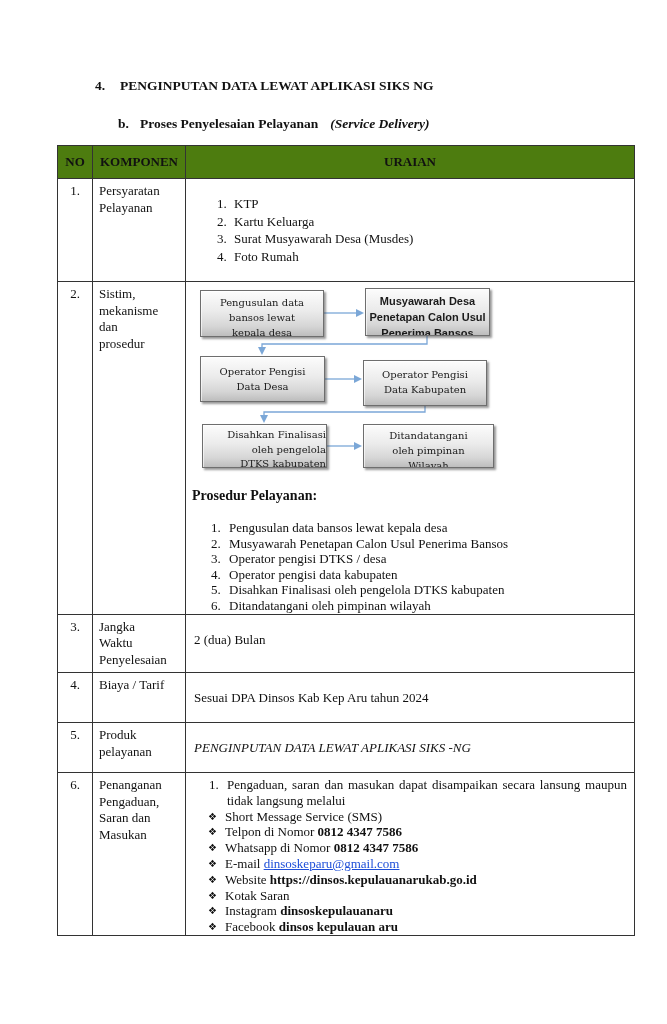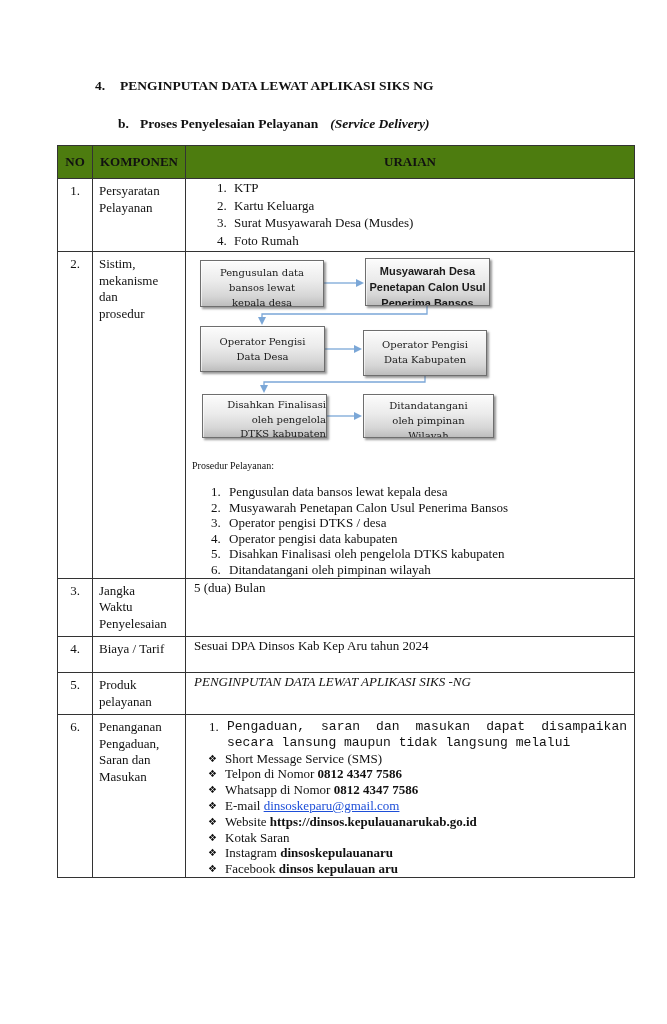--- a/index.html
+++ b/index.html
@@ -17,21 +17,21 @@
 
   
   table.main {
     position:absolute; left:57px; top:145px; width:577px;
     border-collapse:collapse; table-layout:fixed; font-size:13px;
   }
   table.main td, table.main th { border:1px solid #333; vertical-align:top; }
   th.hdr { background:#4d7c0f; font-weight:bold; text-align:center; font-size:13px; padding:8px 2px; height:33px; }
   td.no { text-align:center; padding-top:4px; font-size:13px; }
   td.komp { padding:4px 20px 4px 6px; line-height:16.5px; }
-  td.ur { padding:0 8px; line-height:17px; }
+  td.ur { padding:16px 8px; line-height:17px; }
 
   
   ol.plain { margin:0 0 0 0; padding-left:36px; }
   ol.plain li { padding-left:4px; line-height:17.5px; }
 
   
   td.ur-r2 { padding:0; }
   .flow { position:relative; height:205px; width:100%; }
   .flow svg.connectors { position:absolute; left:0; top:0; z-index:1; }
   .fbox {
@@ -45,32 +45,32 @@
   }
   .fbox.sans { font-family:"Liberation Sans", sans-serif; font-weight:bold; font-size:11px; line-height:16px; }
   .box1 { left:14px;  top:8px;   width:124px; height:47px; }
   .box2 { left:179px; top:6px;   width:125px; height:48px; }
   .box3 { left:14px;  top:74px;  width:125px; height:46px; padding-top:7px; }
   .box4 { left:177px; top:78px;  width:124px; height:46px; padding-top:6px; }
   .box5 { left:16px;  top:142px; width:125px; height:44px; padding-top:3px; line-height:14.5px;text-align:right; }
   .box6 { left:177px; top:142px; width:131px; height:44px; padding-top:3px; }
 
   .prosedur { padding:0 8px 0 6px; }
-  .pros-head { font-weight:normal; font-size:10px; margin-bottom:10px; }
+  .pros-head { font-weight:bold; font-size:14px; margin-bottom:16px; }
   ol.pros { margin:0; padding-left:32px; }
   ol.pros li { padding-left:5px; line-height:15.6px; }
 
   
   .italic-cell { font-style:italic; }
 
   
   td.ur-r6 { padding:4px 6px 0 6px; line-height:15.8px; font-size:13px; }
   .intro { display:flex; }
   .intro .inum { width:18px; margin-left:17px; flex:none; }
-  .intro .itext { flex:1; text-align:justify; padding-right:1px;font-family:Liberation Mono, monospace; }
+  .intro .itext { flex:1; text-align:justify; padding-right:1px; }
   .b-row { display:flex; }
   .b-row .bullet { width:17px; margin-left:16px; flex:none; font-family:"DejaVu Sans",sans-serif; font-size:10px; line-height:15.8px; }
   .b-row .btxt { flex:1; }
   .b-row b { font-weight:bold; }
   a.email-link { color:#1d4ed8; text-decoration:underline; }
 </style>
 </head>
 <body>
 
 <div class="page">
@@ -161,21 +161,21 @@
             <li>Disahkan Finalisasi oleh pengelola DTKS kabupaten</li>
             <li>Ditandatangani oleh pimpinan wilayah</li>
           </ol>
         </div>
       </td>
     </tr>
 
     <tr style="height:36px;">
       <td class="no">3.</td>
       <td class="komp">Jangka Waktu Penyelesaian</td>
-      <td class="ur">5 (dua) Bulan</td>
+      <td class="ur">2 (dua) Bulan</td>
     </tr>
 
     <tr style="height:36px;">
       <td class="no">4.</td>
       <td class="komp">Biaya / Tarif</td>
       <td class="ur">Sesuai DPA Dinsos Kab Kep Aru tahun 2024</td>
     </tr>
 
     <tr style="height:35px;">
       <td class="no">5.</td>

